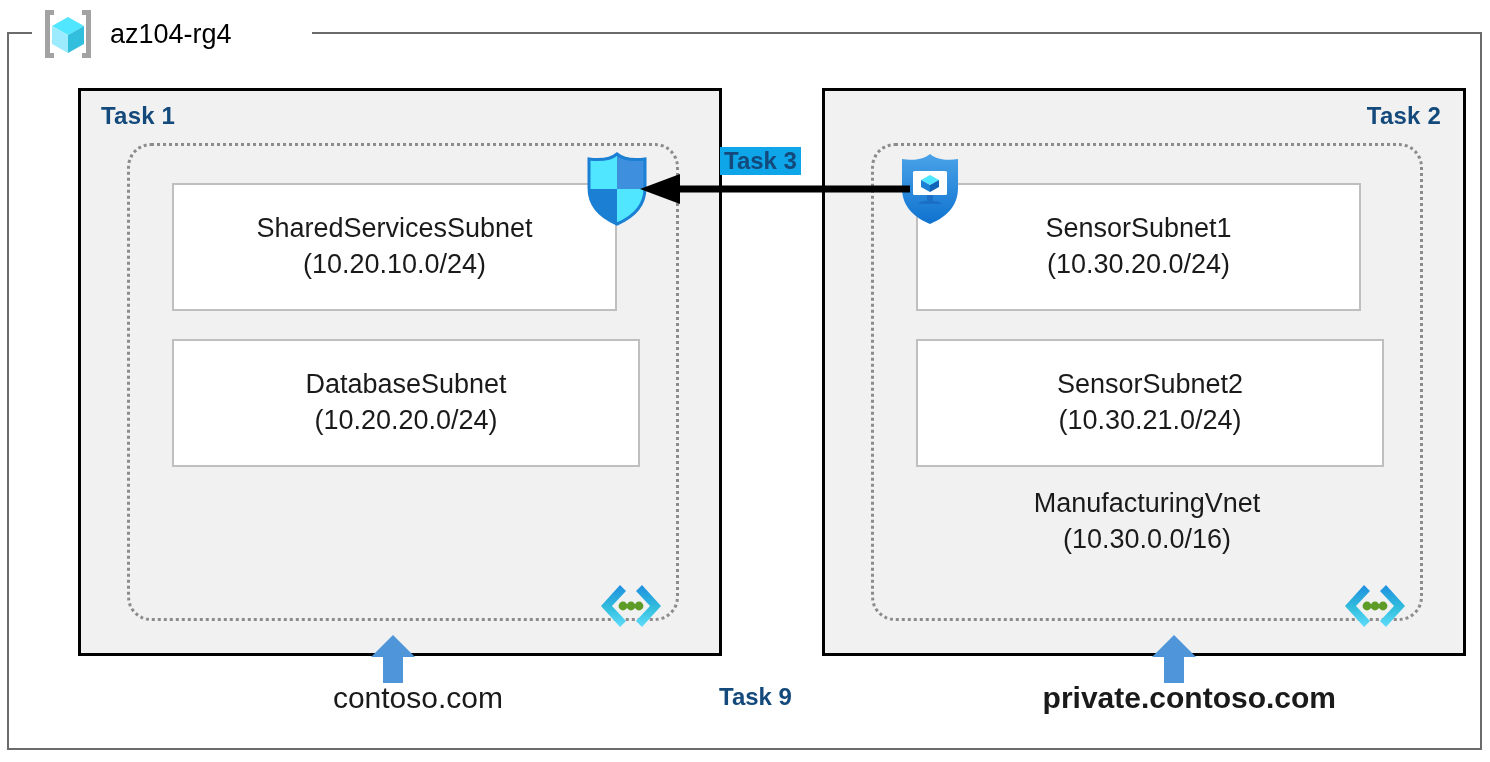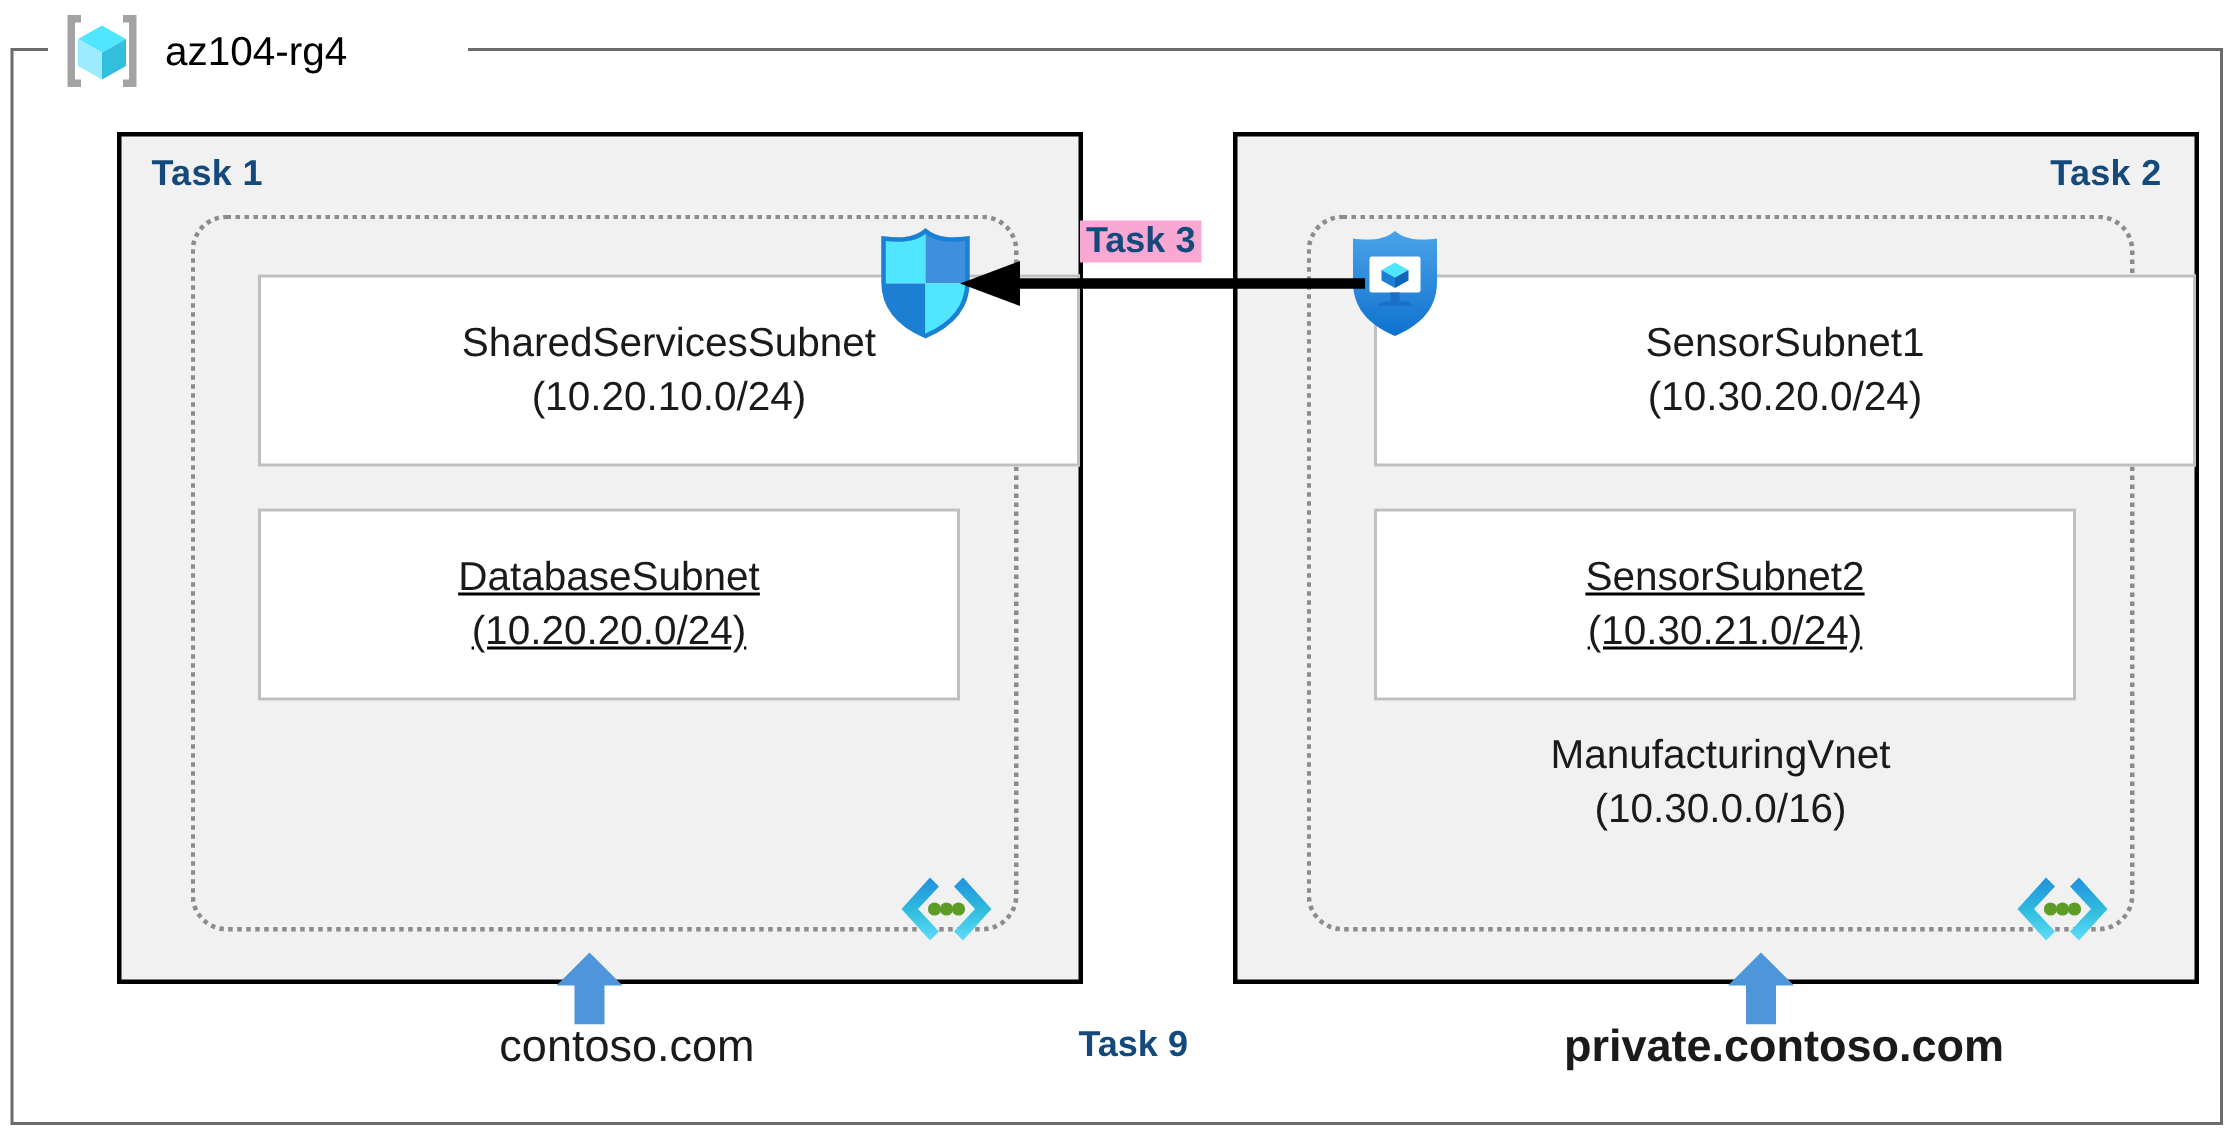--- a/index.html
+++ b/index.html
@@ -88,22 +88,22 @@
   .subnet {
     position: absolute;
     background: #ffffff;
     border: 2px solid #bfbfbf;
     box-sizing: border-box;
     display: flex;
     flex-direction: column;
     align-items: center;
     justify-content: center;
   }
-  .subnet-1 { left: 42px; top: 37px;  width: 548px; height: 128px; }
-  .subnet-2 { left: 42px; top: 193px; width: 468px; height: 128px; text-decoration: underline; }
+  .subnet-1 { left: 42px; top: 37px;  width: 445px; height: 128px; }
+  .subnet-2 { left: 42px; top: 193px; width: 468px; height: 128px; }
 
   .sub-name, .sub-cidr, .vnet-name, .vnet-cidr {
     font-size: 27px;
     color: #1a1a1a;
     line-height: 1.32;
     white-space: nowrap;
   }
 
   
   .vnet-caption {
@@ -140,21 +140,21 @@
     width: 270px;
     height: 34px;
   }
   #task3-label {
     position: absolute;
     left: 720px;
     top: 147px;
     font-size: 24px;
     font-weight: bold;
     color: #13497b;
-    background: #f9a8d4;
+    background: #0ea5e9;
     padding: 0 4px;
   }
 
   
   #task4-label {
     position: absolute;
     left: 719px;
     top: 683px;
     font-size: 24px;
     font-weight: bold;

